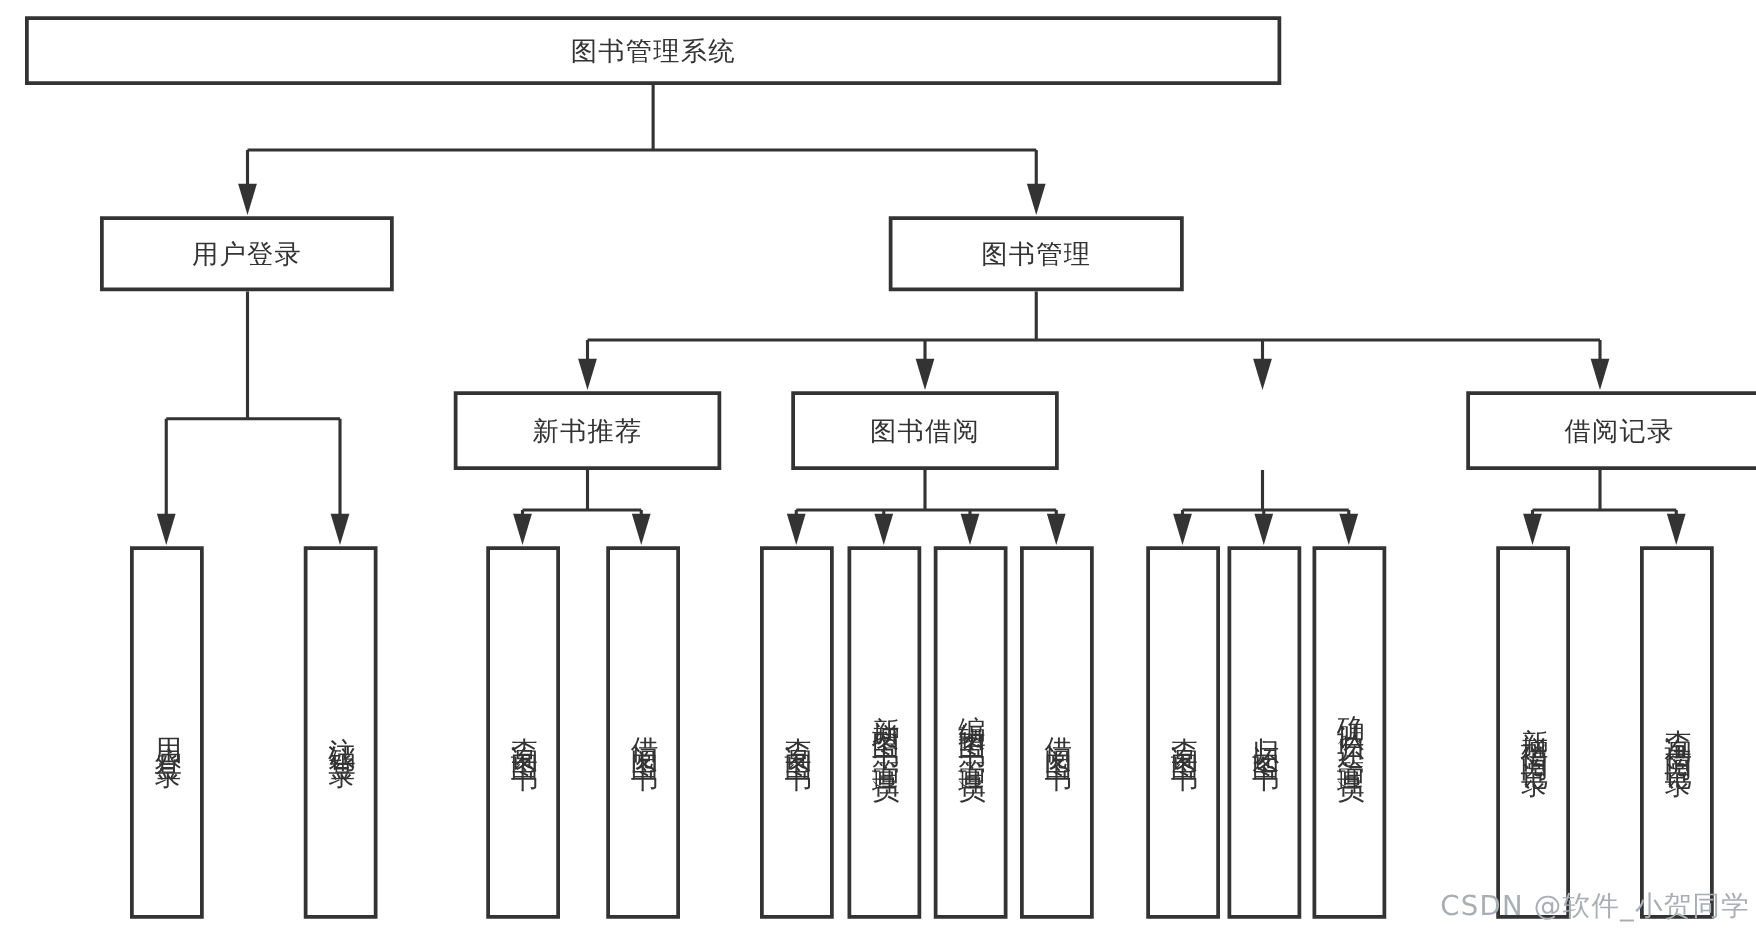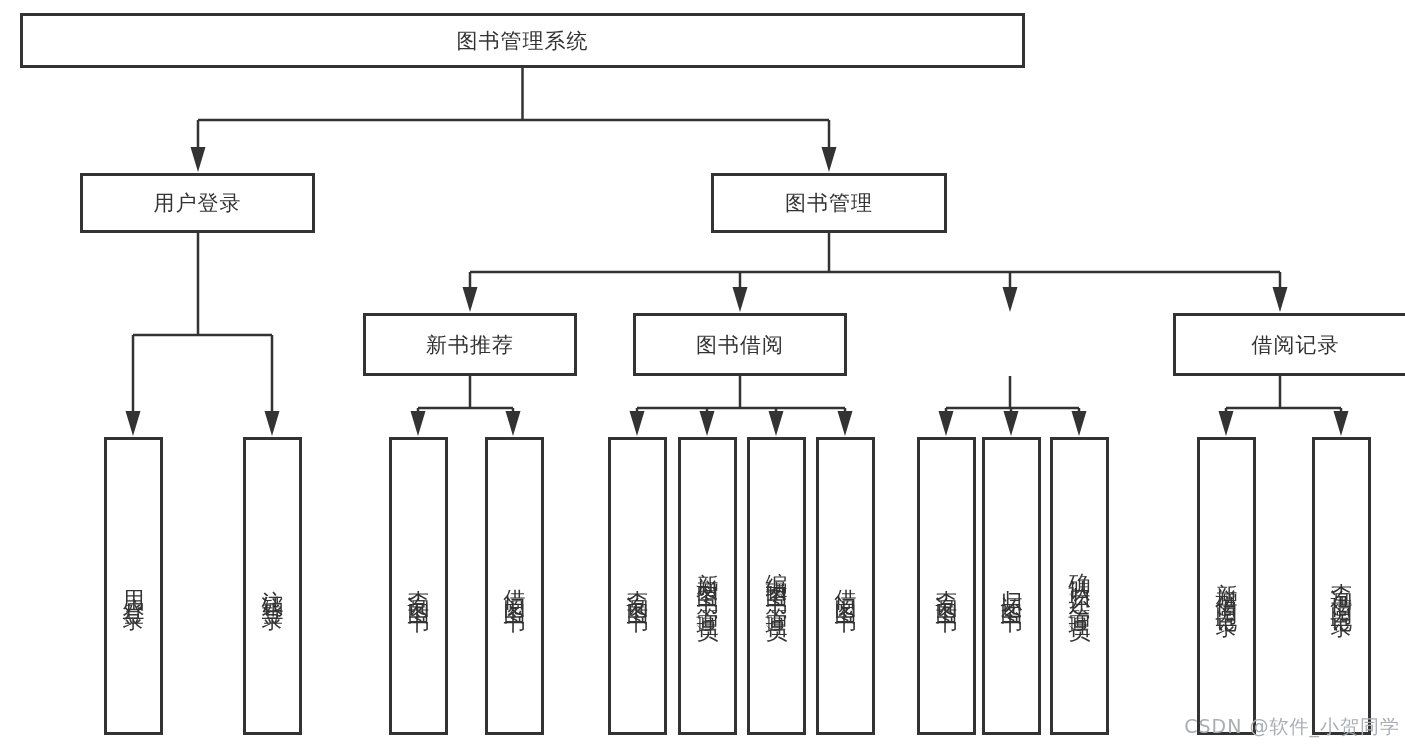--- a/index.html
+++ b/index.html
@@ -24,21 +24,21 @@
     display:flex;align-items:center;justify-content:center;
   }
   .vnode span{
     writing-mode:vertical-rl;
     text-orientation:mixed;
     font-size:22px;letter-spacing:7px;line-height:1.1;
     white-space:nowrap;
   }
   .watermark{
     position:absolute;right:5px;bottom:7px;z-index:3;
-    font-size:19px;letter-spacing:1px;color:#a9aeb5;
+    font-size:22px;letter-spacing:1px;color:#a9aeb5;
   }
 </style>
 </head>
 <body>
 
 <div class="stage" style="color: rgb(51, 51, 51);">
 
   <svg class="wires" viewBox="0 0 1405 747" xmlns="http://www.w3.org/2000/svg">
       <path d="M522.5 68 V120 M198 120 H829 M198 120 V158 M829 120 V158" fill="none" stroke="#333333" stroke-width="2.5"></path>
       <polygon points="198,172 190.5,147 205.5,147" fill="#333333"></polygon>

